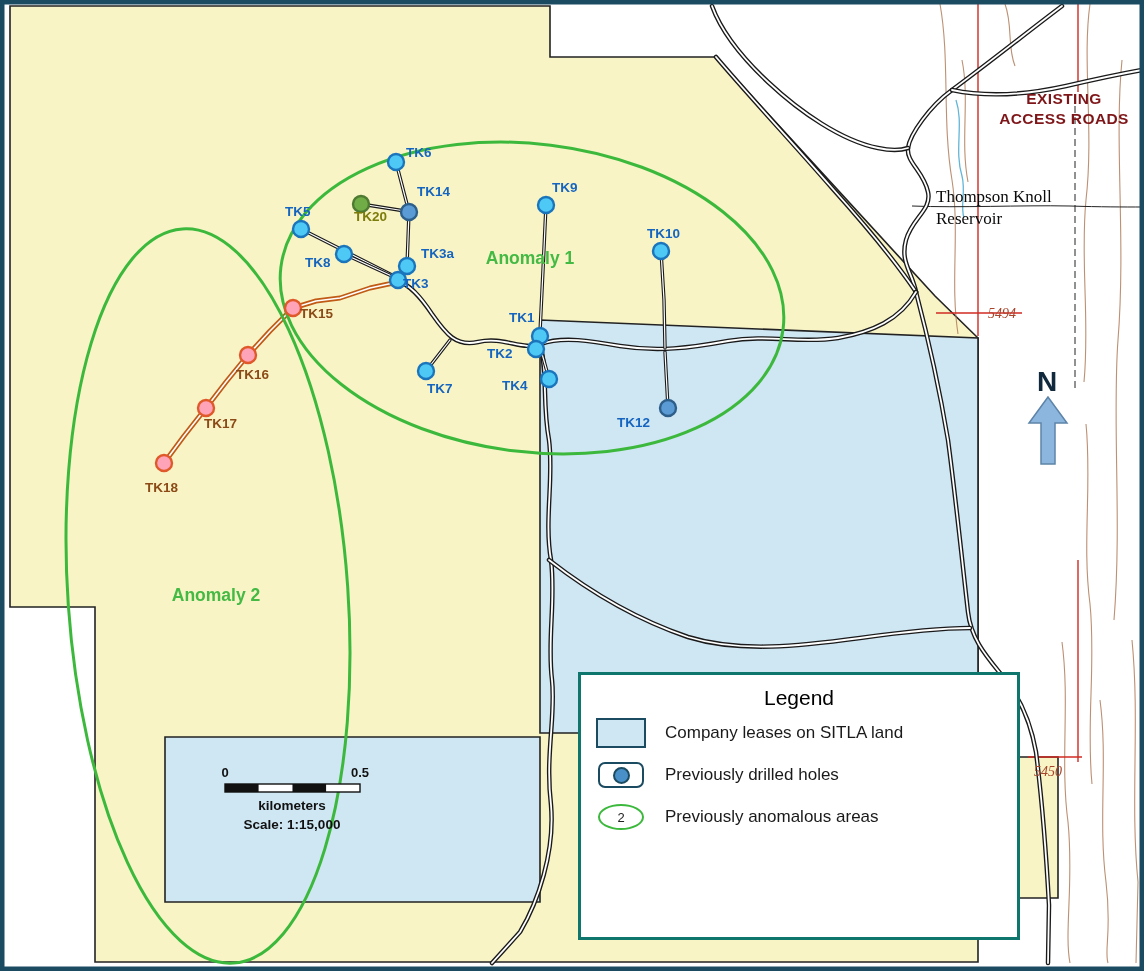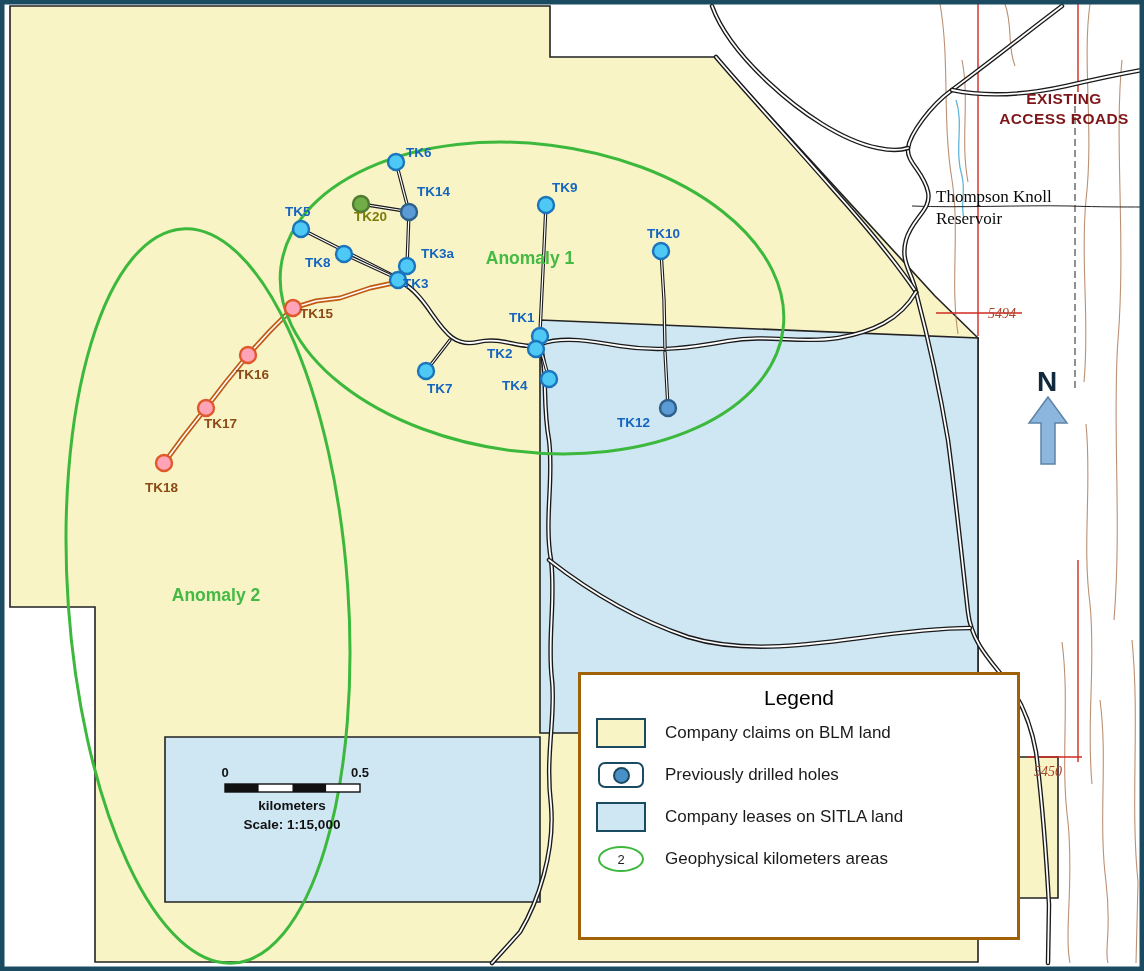--- a/index.html
+++ b/index.html
@@ -21,21 +21,21 @@
   .anomaly-label{font-size:17.5px;fill:#44b944;font-weight:bold;}
   .access-label{font-weight:bold;font-size:15.5px;fill:#7e1518;letter-spacing:.4px;}
   .reservoir-label{font-family:"Liberation Serif",serif;font-size:17px;fill:#0a0a0a;}
   .elev-label{font-family:"Liberation Serif",serif;font-style:italic;font-size:14px;fill:#a8442a;}
   .scale-num{font-size:13px;font-weight:bold;fill:#111;}
   .scale-text{font-size:13.5px;font-weight:bold;fill:#111;}
   .north-n{font-size:28px;font-weight:bold;fill:#10293c;}
   .anomaly-ellipse{fill:none;stroke:#3cb93c;stroke-width:3;}
 
   .legend{position:absolute;left:578px;top:672px;width:442px;height:268px;background:#fff;
-          border:3px solid #a16207;box-sizing:border-box;}
+          border:3px solid #0f766e;box-sizing:border-box;}
   .legend-title{text-align:center;font-size:21px;color:#000;padding-top:11px;padding-bottom:2px;}
   .legend-row{display:flex;align-items:center;height:42px;padding-left:12px;gap:16px;}
   .sw-box{width:56px;display:flex;justify-content:center;align-items:center;flex:0 0 56px;}
   .sw-yellow{width:46px;height:26px;background:#f8f4c6;border:2px solid #1b4b61;}
   .sw-blue{width:46px;height:26px;background:#cfe6f3;border:2px solid #1b4b61;}
   .sw-pill{width:46px;height:26px;border:2px solid #1b4b61;border-radius:7px;background:#fff;
            display:flex;align-items:center;justify-content:center;box-sizing:border-box;}
   .sw-dot-blue{width:13px;height:13px;border-radius:50%;background:#4a90c8;border:2px solid #1b4b61;}
   .sw-dot-orange{width:12px;height:12px;border-radius:50%;background:#fff;border:3px solid #d4581c;}
   .sw-ellipse{width:46px;height:26px;border:2.5px solid #3cb93c;border-radius:50%;
@@ -216,40 +216,34 @@
     <text class="scale-text" x="292" y="829" text-anchor="middle">Scale: 1:15,000</text>
   </g>
 
   <rect x="2" y="2" width="1140" height="967" fill="none" stroke="#1b4b61" stroke-width="5"></rect>
 </svg>
 
 <div class="legend">
   <div class="legend-title">Legend</div>
   <div class="legend-row">
     <span class="sw-box">
-          <span class="sw-yellow"></span>
+          <span class="sw-blue"></span>
         </span>
-    <span class="legend-label">Company claims on BLM land</span>
+    <span class="legend-label">Company leases on SITLA land</span>
   </div>
   <div class="legend-row">
     <span class="sw-box">
           <span class="sw-pill">
             <span class="sw-dot-blue"></span>
           </span>
         </span>
     <span class="legend-label">Previously drilled holes</span>
   </div>
   <div class="legend-row">
     <span class="sw-box">
-          <span class="sw-blue"></span>
-        </span>
-    <span class="legend-label">Company leases on SITLA land</span>
-  </div>
-  <div class="legend-row">
-    <span class="sw-box">
           <span class="sw-ellipse">
             <span>2</span>
           </span>
         </span>
-    <span class="legend-label">Geophysical kilometers areas</span>
+    <span class="legend-label">Previously anomalous areas</span>
   </div>
 </div>
 </div>
 
 </body></html>

